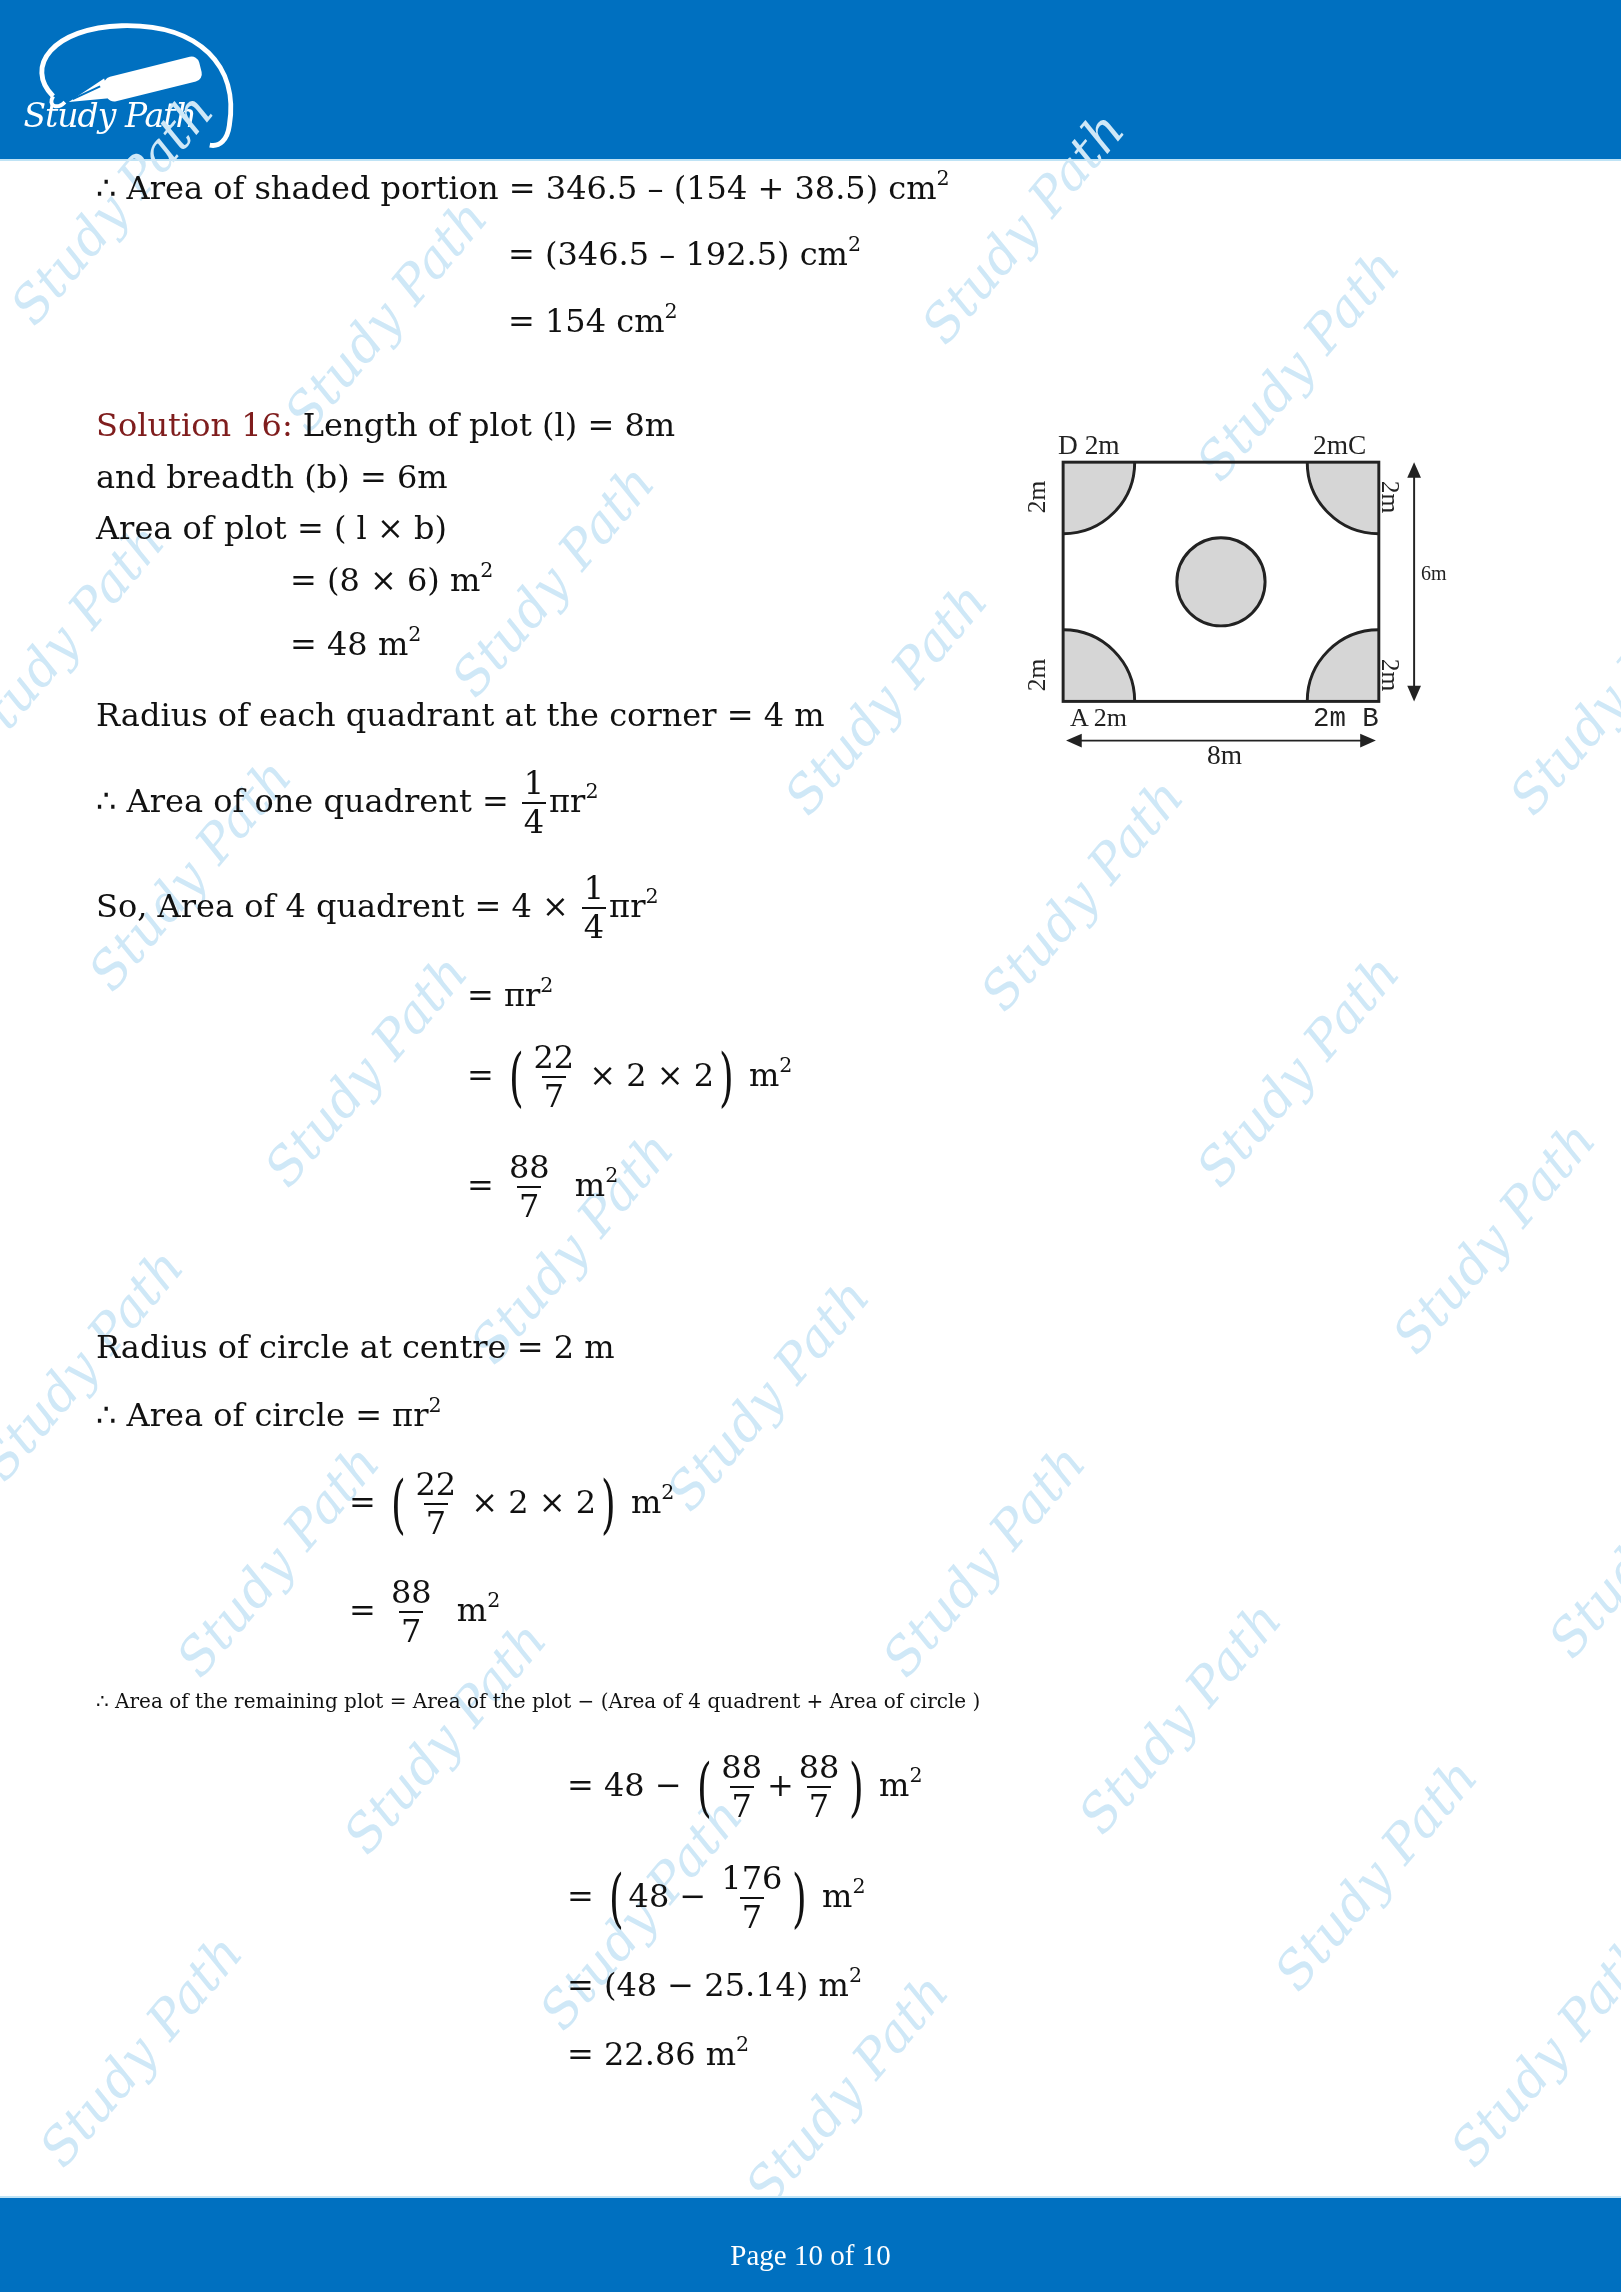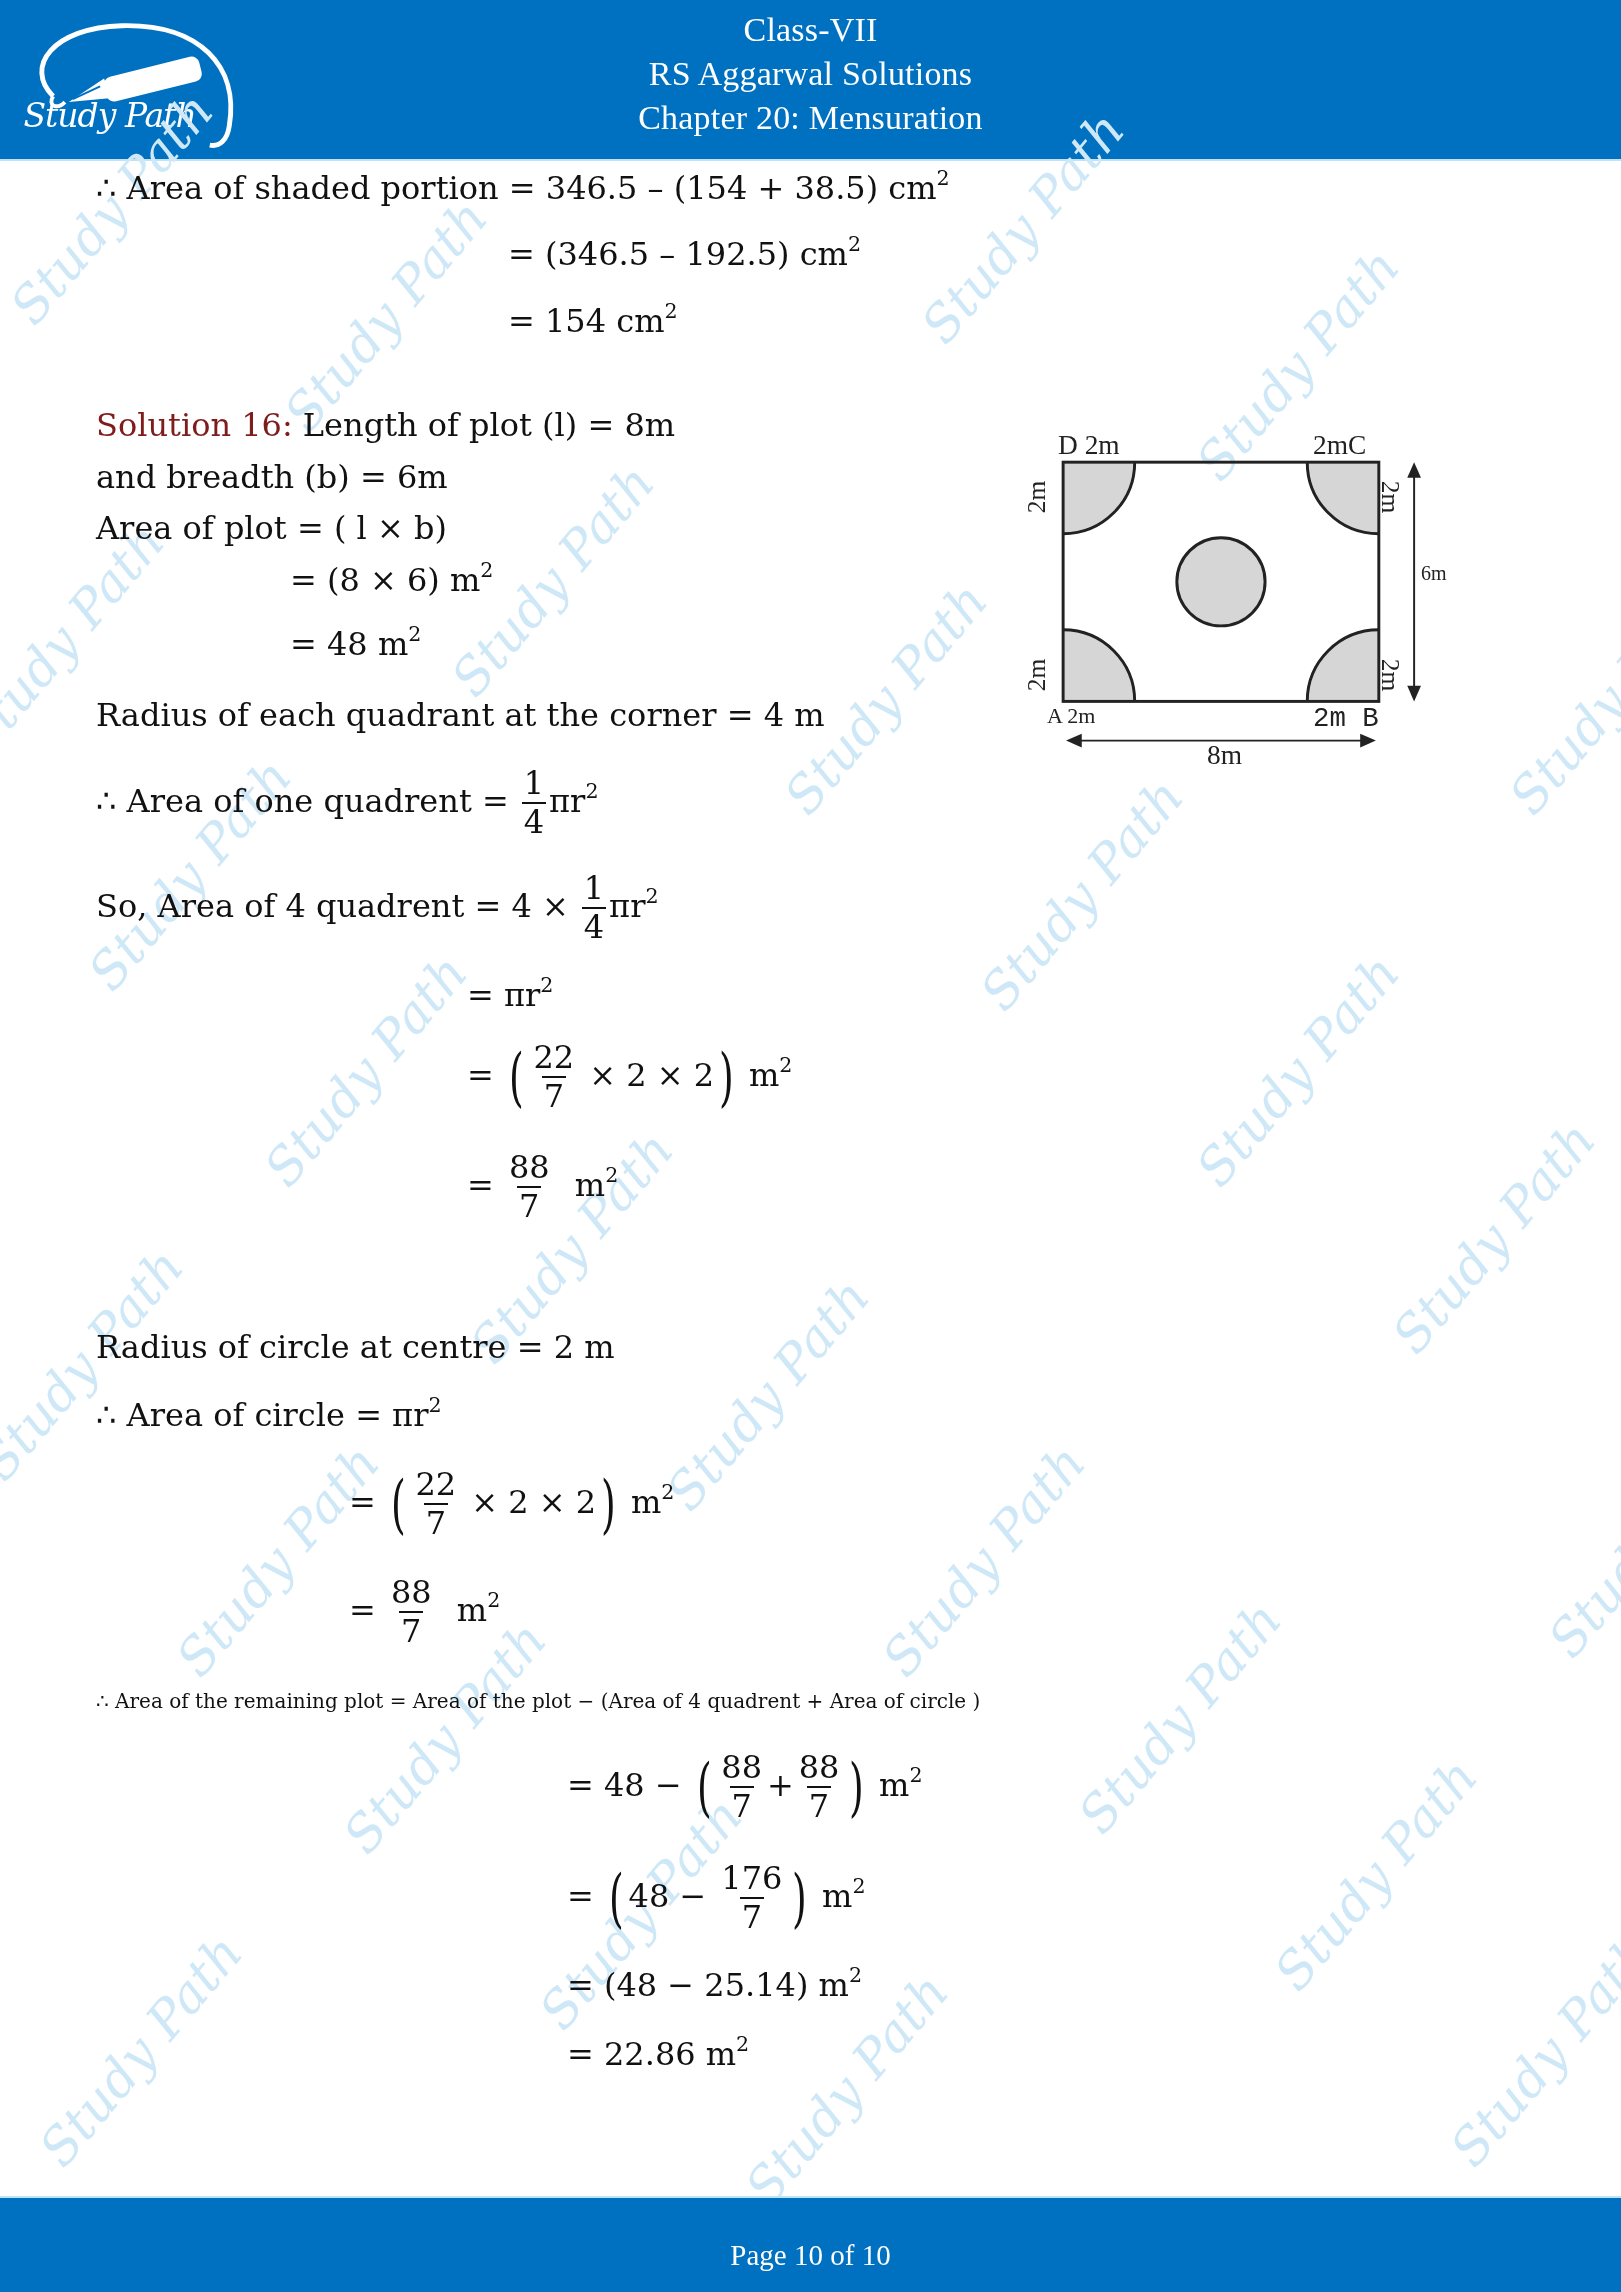--- a/index.html
+++ b/index.html
@@ -53,25 +53,20 @@
 
 <div class="header">
   <svg class="logo" viewBox="0 0 236 148">
     <path d="M40 90 C 10 60, 40 20, 110 18 C 190 16, 230 60, 220 120 C 218 135, 210 142, 200 140" fill="none" stroke="#fff" stroke-width="5"></path>
     <path d="M40 90 C 34 100, 44 104, 52 96" fill="none" stroke="#fff" stroke-width="4"></path>
     <rect x="92" y="60" width="100" height="26" rx="8" fill="#fff" transform="rotate(-14 140 73)"></rect>
     <polygon points="56,96 92,72 100,92" fill="#fff"></polygon>
     <line x1="60" y1="93" x2="88" y2="80" stroke="#0070C0" stroke-width="2"></line>
   </svg>
   <div class="logo-text">Study Path</div>
-  <div class="titles">
-    <div>Class-VII</div>
-    <div>RS Aggarwal Solutions</div>
-    <div>Chapter 20: Mensuration</div>
-  </div>
 </div>
 
 <div class="watermarks">
   <span class="wm" style="left:-29px;top:19.6px">Study Path</span>
   <span class="wm" style="left:245px;top:127px">Study Path</span>
   <span class="wm" style="left:882px;top:39px">Study Path</span>
   <span class="wm" style="left:1157px;top:176px">Study Path</span>
   <span class="wm" style="left:412px;top:392px">Study Path</span>
   <span class="wm" style="left:-78px;top:451px">Study Path</span>
   <span class="wm" style="left:745px;top:510px">Study Path</span>
@@ -213,21 +208,21 @@
     <line x1="403" y1="52" x2="403" y2="282" stroke="#222" stroke-width="2"></line>
     <polygon points="403,46 396,62 410,62" fill="#222"></polygon>
     <polygon points="403,290 396,274 410,274" fill="#222"></polygon>
 
     <line x1="56" y1="330" x2="356" y2="330" stroke="#222" stroke-width="2"></line>
     <polygon points="48,330 64,323 64,337" fill="#222"></polygon>
     <polygon points="364,330 348,323 348,337" fill="#222"></polygon>
   </svg>
   <div style="position:absolute;left:39px;top:12.7px;font-family:'Liberation Serif',serif;font-size:27.4px;color:#222"><span>D</span> <span>2m</span></div>
   <div style="position:absolute;left:294px;top:12.7px;font-family:'Liberation Serif',serif;font-size:27.4px;color:#222"><span>2m</span><span>C</span></div>
-  <div style="position:absolute;left:28px;top:286px;font-family:'Liberation Serif',serif;font-size:22px;color:#222"><span>A</span> <span>2m</span></div>
+  <div style="position:absolute;left:51px;top:286px;font-family:'Liberation Serif',serif;font-size:26px;color:#222"><span>A</span> <span>2m</span></div>
   <div style="position:absolute;left:294px;top:286px;font-family:Liberation Mono, monospace;font-size:27.4px;color:#222"><span>2m</span> <span>B</span></div>
   <div style="position:absolute;left:188px;top:323px;font-family:'Liberation Serif',serif;font-size:27.4px;color:#222">8m</div>
   <div style="position:absolute;left:402px;top:145px;font-family:Liberation Serif, serif;font-size:20px;color:#222">6m</div>
   <div style="position:absolute;left:2px;top:65px;font-family:'Liberation Serif',serif;font-size:25.5px;color:#222;transform:rotate(-90deg)">2m</div>
   <div style="position:absolute;left:2px;top:243px;font-family:'Liberation Serif',serif;font-size:25.5px;color:#222;transform:rotate(-90deg)">2m</div>
   <div style="position:absolute;left:355px;top:65px;font-family:'Liberation Serif',serif;font-size:25.5px;color:#222;transform:rotate(90deg)">2m</div>
   <div style="position:absolute;left:355px;top:243px;font-family:'Liberation Serif',serif;font-size:25.5px;color:#222;transform:rotate(90deg)">2m</div>
 </div>
 
 <div class="footer">

